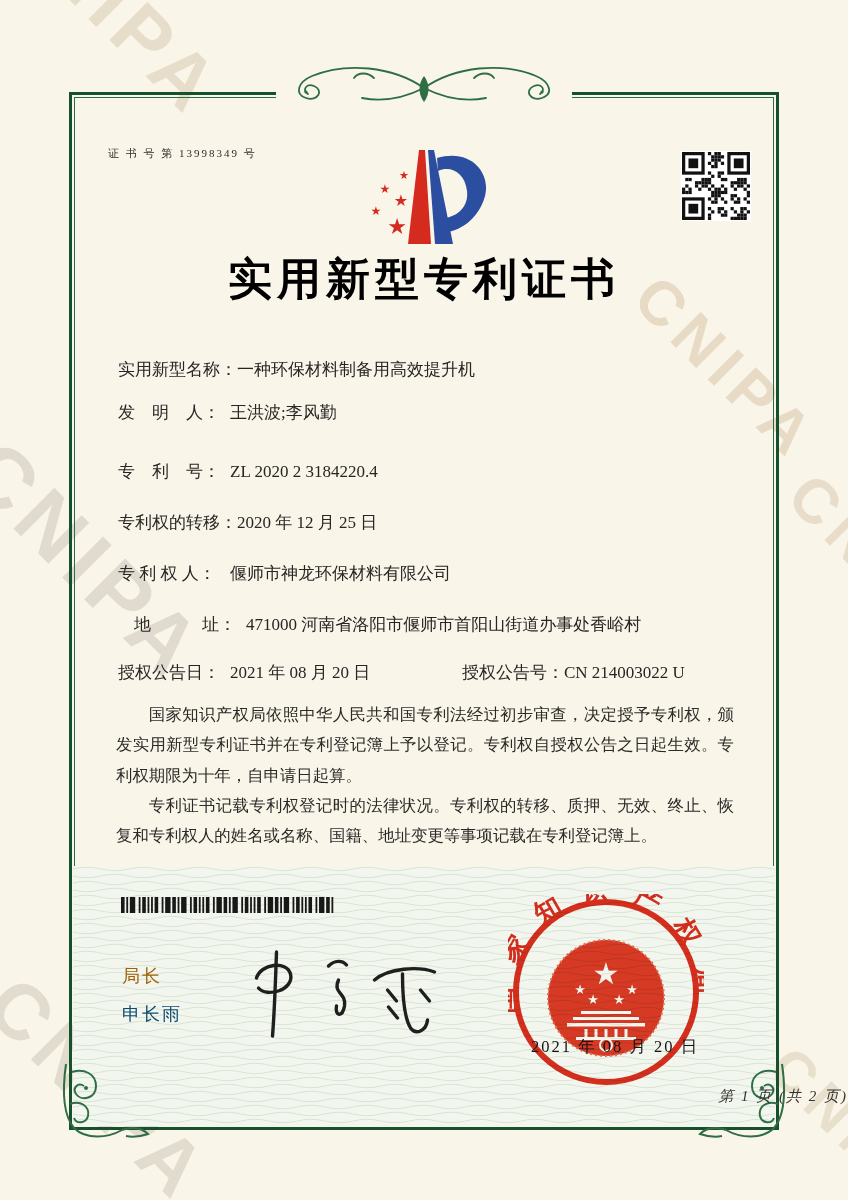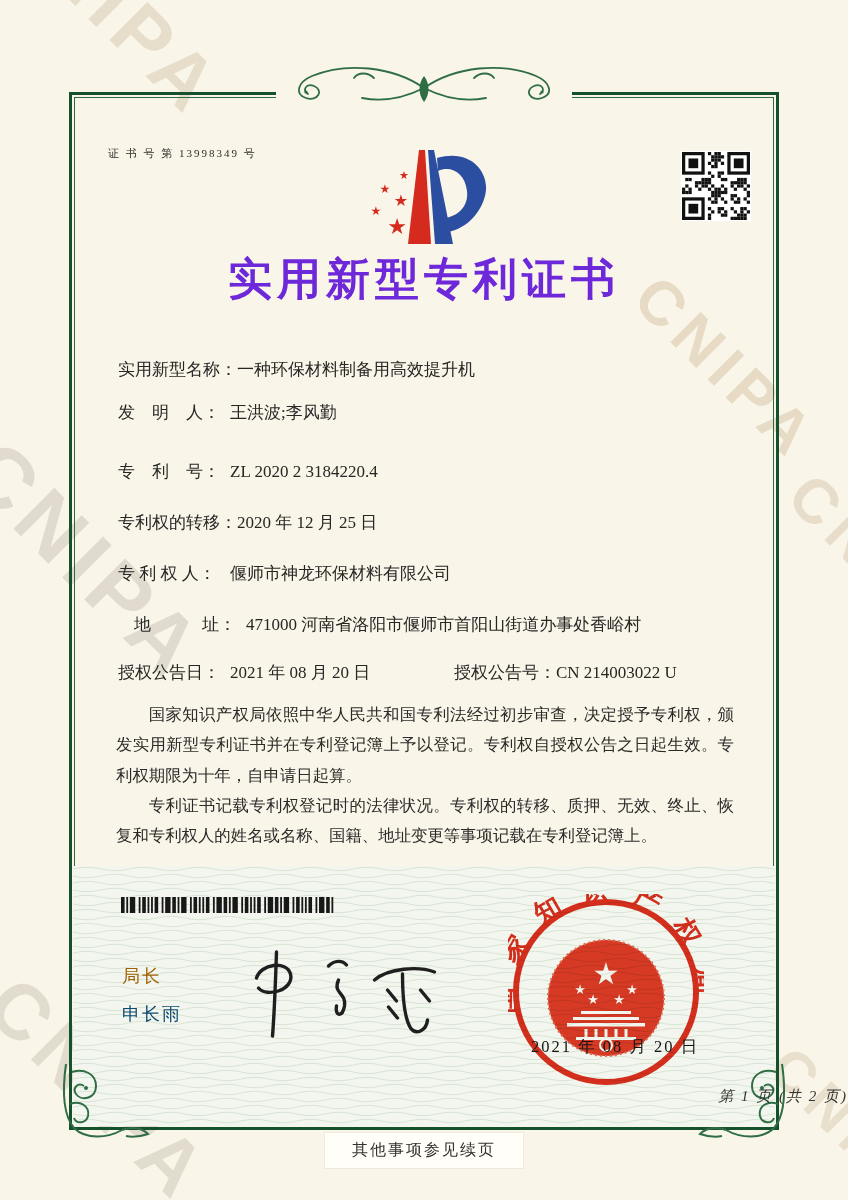--- a/index.html
+++ b/index.html
@@ -26,34 +26,34 @@
   .corner{position:absolute;width:96px;height:84px;}
   #corner-bl{left:56px;top:1058px;}
   #corner-br{left:696px;top:1058px;transform:scaleX(-1);}
 
   
   #cert-no{position:absolute;left:108px;top:146px;font-size:11px;letter-spacing:2px;color:#2c2c2a;}
   #logo{position:absolute;left:356px;top:146px;width:132px;height:102px;}
   #qr-wrap{position:absolute;left:681px;top:151px;width:70px;height:70px;background:#fff;}
   #qr{position:absolute;left:1px;top:1px;}
   #title{position:absolute;left:0;top:250px;width:848px;text-align:center;font-size:44px;
-         font-weight:600;letter-spacing:5px;color:#6d28d9;}
+         font-weight:600;letter-spacing:5px;color:#000000;}
 
   
   #fields{position:absolute;left:118px;top:352px;width:600px;font-size:17px;color:#262624;}
   .field-row{position:absolute;left:0;white-space:nowrap;}
   .field-row:nth-child(1){top:6px;}
   .field-row:nth-child(2){top:49px;}
   .field-row:nth-child(3){top:108px;}
   .field-row:nth-child(4){top:159px;}
   .field-row:nth-child(5){top:210px;}
   .field-row:nth-child(6){top:261px;margin-left:16px;}
   .field-row:nth-child(7){top:309px;}
   .f-label{display:inline-block;min-width:112px;}
-  #grant-col{position:absolute;left:336px;top:309px;white-space:nowrap;}
+  #grant-col{position:absolute;left:344px;top:309px;white-space:nowrap;}
 
   
   #body-text{position:absolute;left:116px;top:700px;width:618px;font-size:16.4px;line-height:1.85;
              color:#2a2a28;text-align:justify;}
   #body-text p{margin:0;text-indent:2em;}
 
   
   #waves{position:absolute;left:73px;top:866px;width:702px;height:260px;background:#f2f6ee;}
 
   #barcode{position:absolute;left:121px;top:897px;width:214px;height:16px;}
@@ -421,15 +421,14 @@
         <rect x="8.5" y="37" width="3" height="8"></rect>
         <rect x="18.5" y="37" width="3" height="8"></rect>
         <rect x="-30" y="45" width="60" height="3"></rect>
       </g>
       <circle cx="0" cy="53" r="6" fill="none" stroke="#fff" stroke-width="2"></circle>
     </g>
   </svg>
   <div id="seal-date">2021 年 08 月 20 日</div>
 
   <div id="page-num">第 1 页 (共 2 页)</div>
-  <div id="cont-note">其他事项参见续页</div>
 
 </div>
 
 </body></html>

